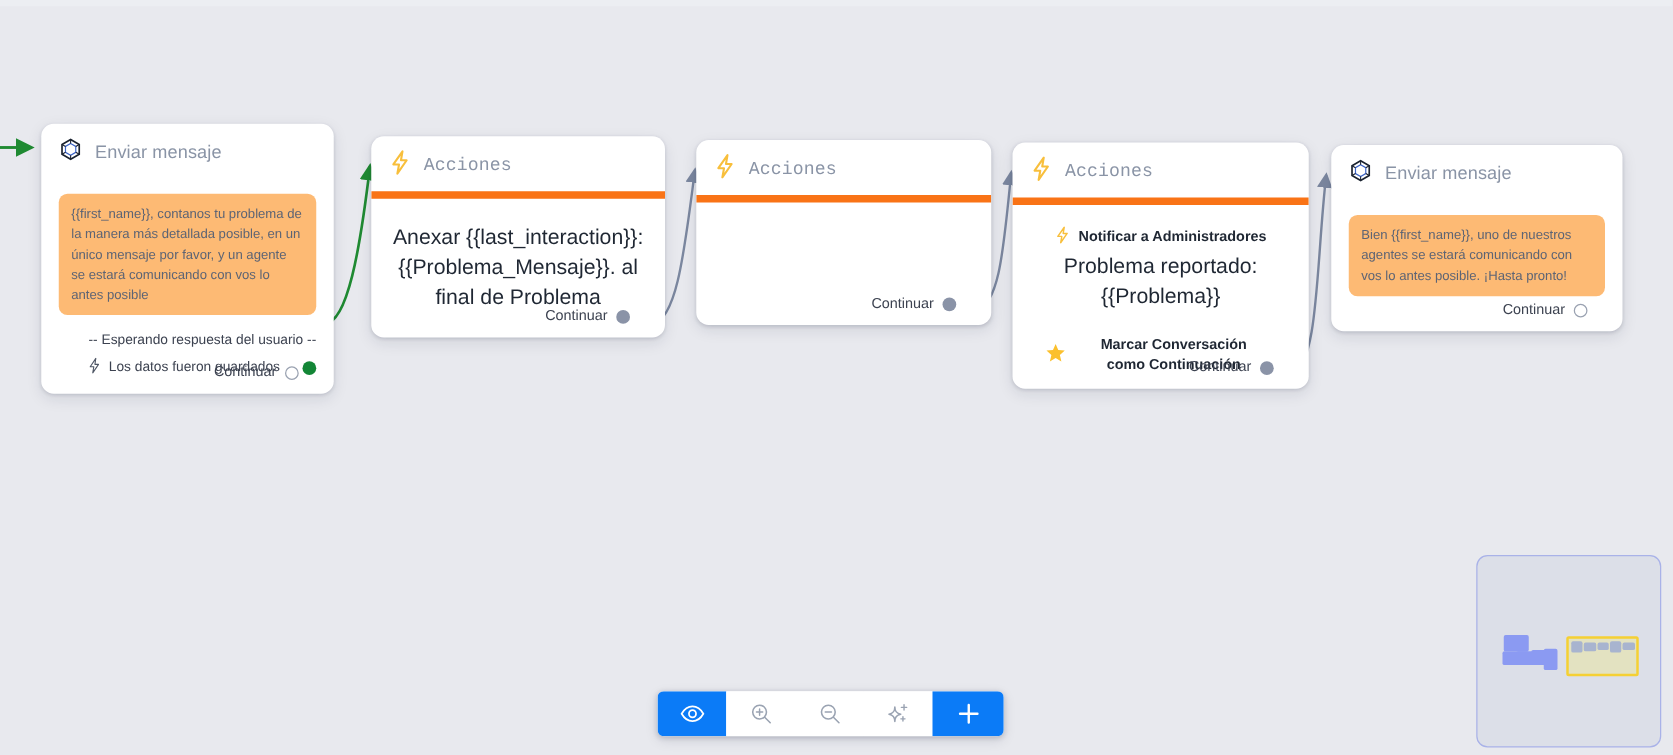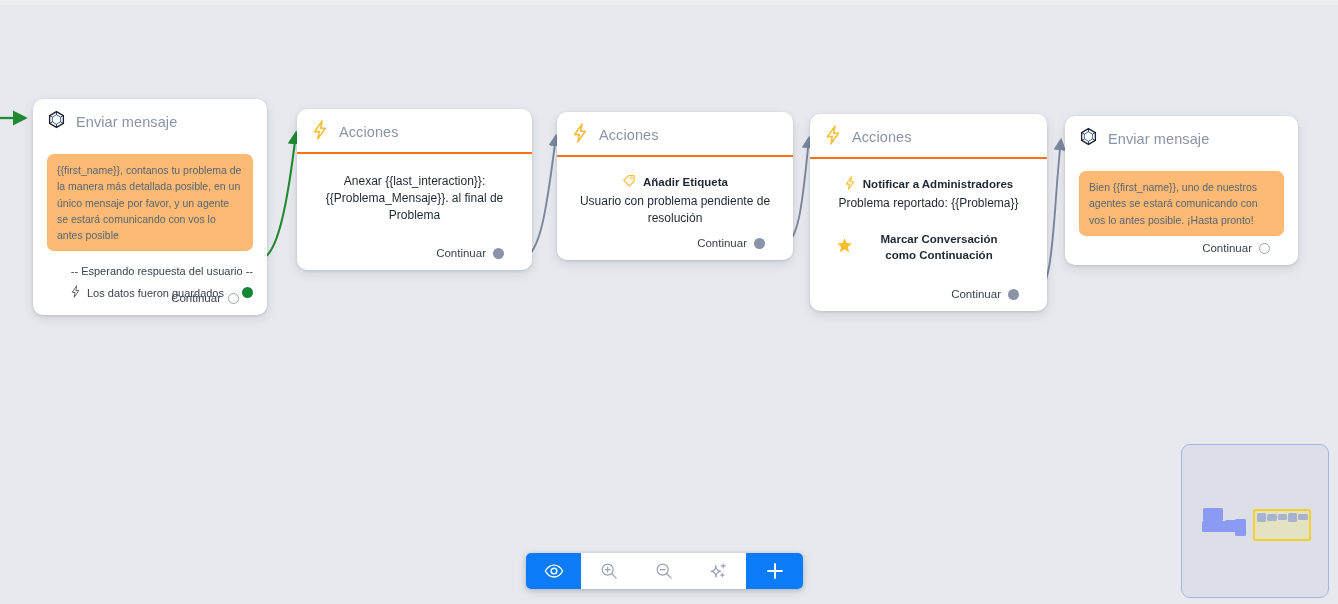--- a/index.html
+++ b/index.html
@@ -53,22 +53,23 @@
     gap: 10px;
     padding: 11px 14px 9px 14px;
   }
   .node-header .hdr-title {
     font-size: 14.5px;
     color: #8a94a6;
     font-weight: 400;
     letter-spacing: .1px;
   }
   .node--action .node-header {
-    border-bottom: 2px solid #f97316;
+    border-bottom: 6px solid #f97316;
     padding-bottom: 8px;
+    font-family: Liberation Mono, monospace;
   }
   .node-body {
     padding: 12px 14px 10px 14px;
   }
 
   
   .bubble {
     background: #fdba74;
     color: #5d6474;
     border-radius: 7px;
@@ -99,21 +100,21 @@
     align-items: center;
     justify-content: center;
     gap: 7px;
     font-size: 11.5px;
     font-weight: bold;
     color: #1f2733;
     text-align: center;
   }
   .action-desc {
     text-align: center;
-    font-size: 12px;
+    font-size: 17px;
     color: #1f2733;
     line-height: 1.42;
     margin-top: 3px;
   }
   .action-block + .action-block { margin-top: 20px; }
   .action-split {
     display: flex;
     align-items: center;
     gap: 14px;
     padding-left: 12px;
@@ -275,34 +276,20 @@
   </div>
 
   <div class="node node--action" style="left:557px; top:112px; width:236px; height:148px;">
     <div class="node-header">
       <span>
         <svg width="18" height="20" viewBox="0 0 14 18">
           <path d="M8.8,1 L2.2,10.4 L6.3,10.4 L5.1,17 L11.8,7.4 L7.7,7.4 Z" fill="none" stroke="#f8bf3c" stroke-width="1.5" stroke-linejoin="round"></path>
         </svg>
       </span>
       <span class="hdr-title">Acciones</span>
-    </div>
-    <div class="node-body" style="padding-top:17px;">
-      <div class="action-block">
-        <div class="action-title">
-          <span>
-            <svg width="14" height="14" viewBox="0 0 18 18">
-              <path d="M2.2,8.2 L8.4,2 L15.6,2 L15.6,9.2 L9.4,15.4 Z" fill="none" stroke="#f8bf3c" stroke-width="1.5" stroke-linejoin="round"></path>
-              <circle cx="12.3" cy="5.5" r="1.3" fill="none" stroke="#f8bf3c" stroke-width="1.2"></circle>
-            </svg>
-          </span>
-          <span>Añadir Etiqueta</span>
-        </div>
-        <div class="action-desc">Usuario con problema pendiente de resolución</div>
-      </div>
     </div>
     <div class="continue" style="position:absolute; left:0; right:0; bottom:0;">
       <span>Continuar</span>
       <span class="dot dot--slate"></span>
     </div>
   </div>
 
   <div class="node node--action" style="left:810px; top:114px; width:237px; height:197px;">
     <div class="node-header">
       <span>

